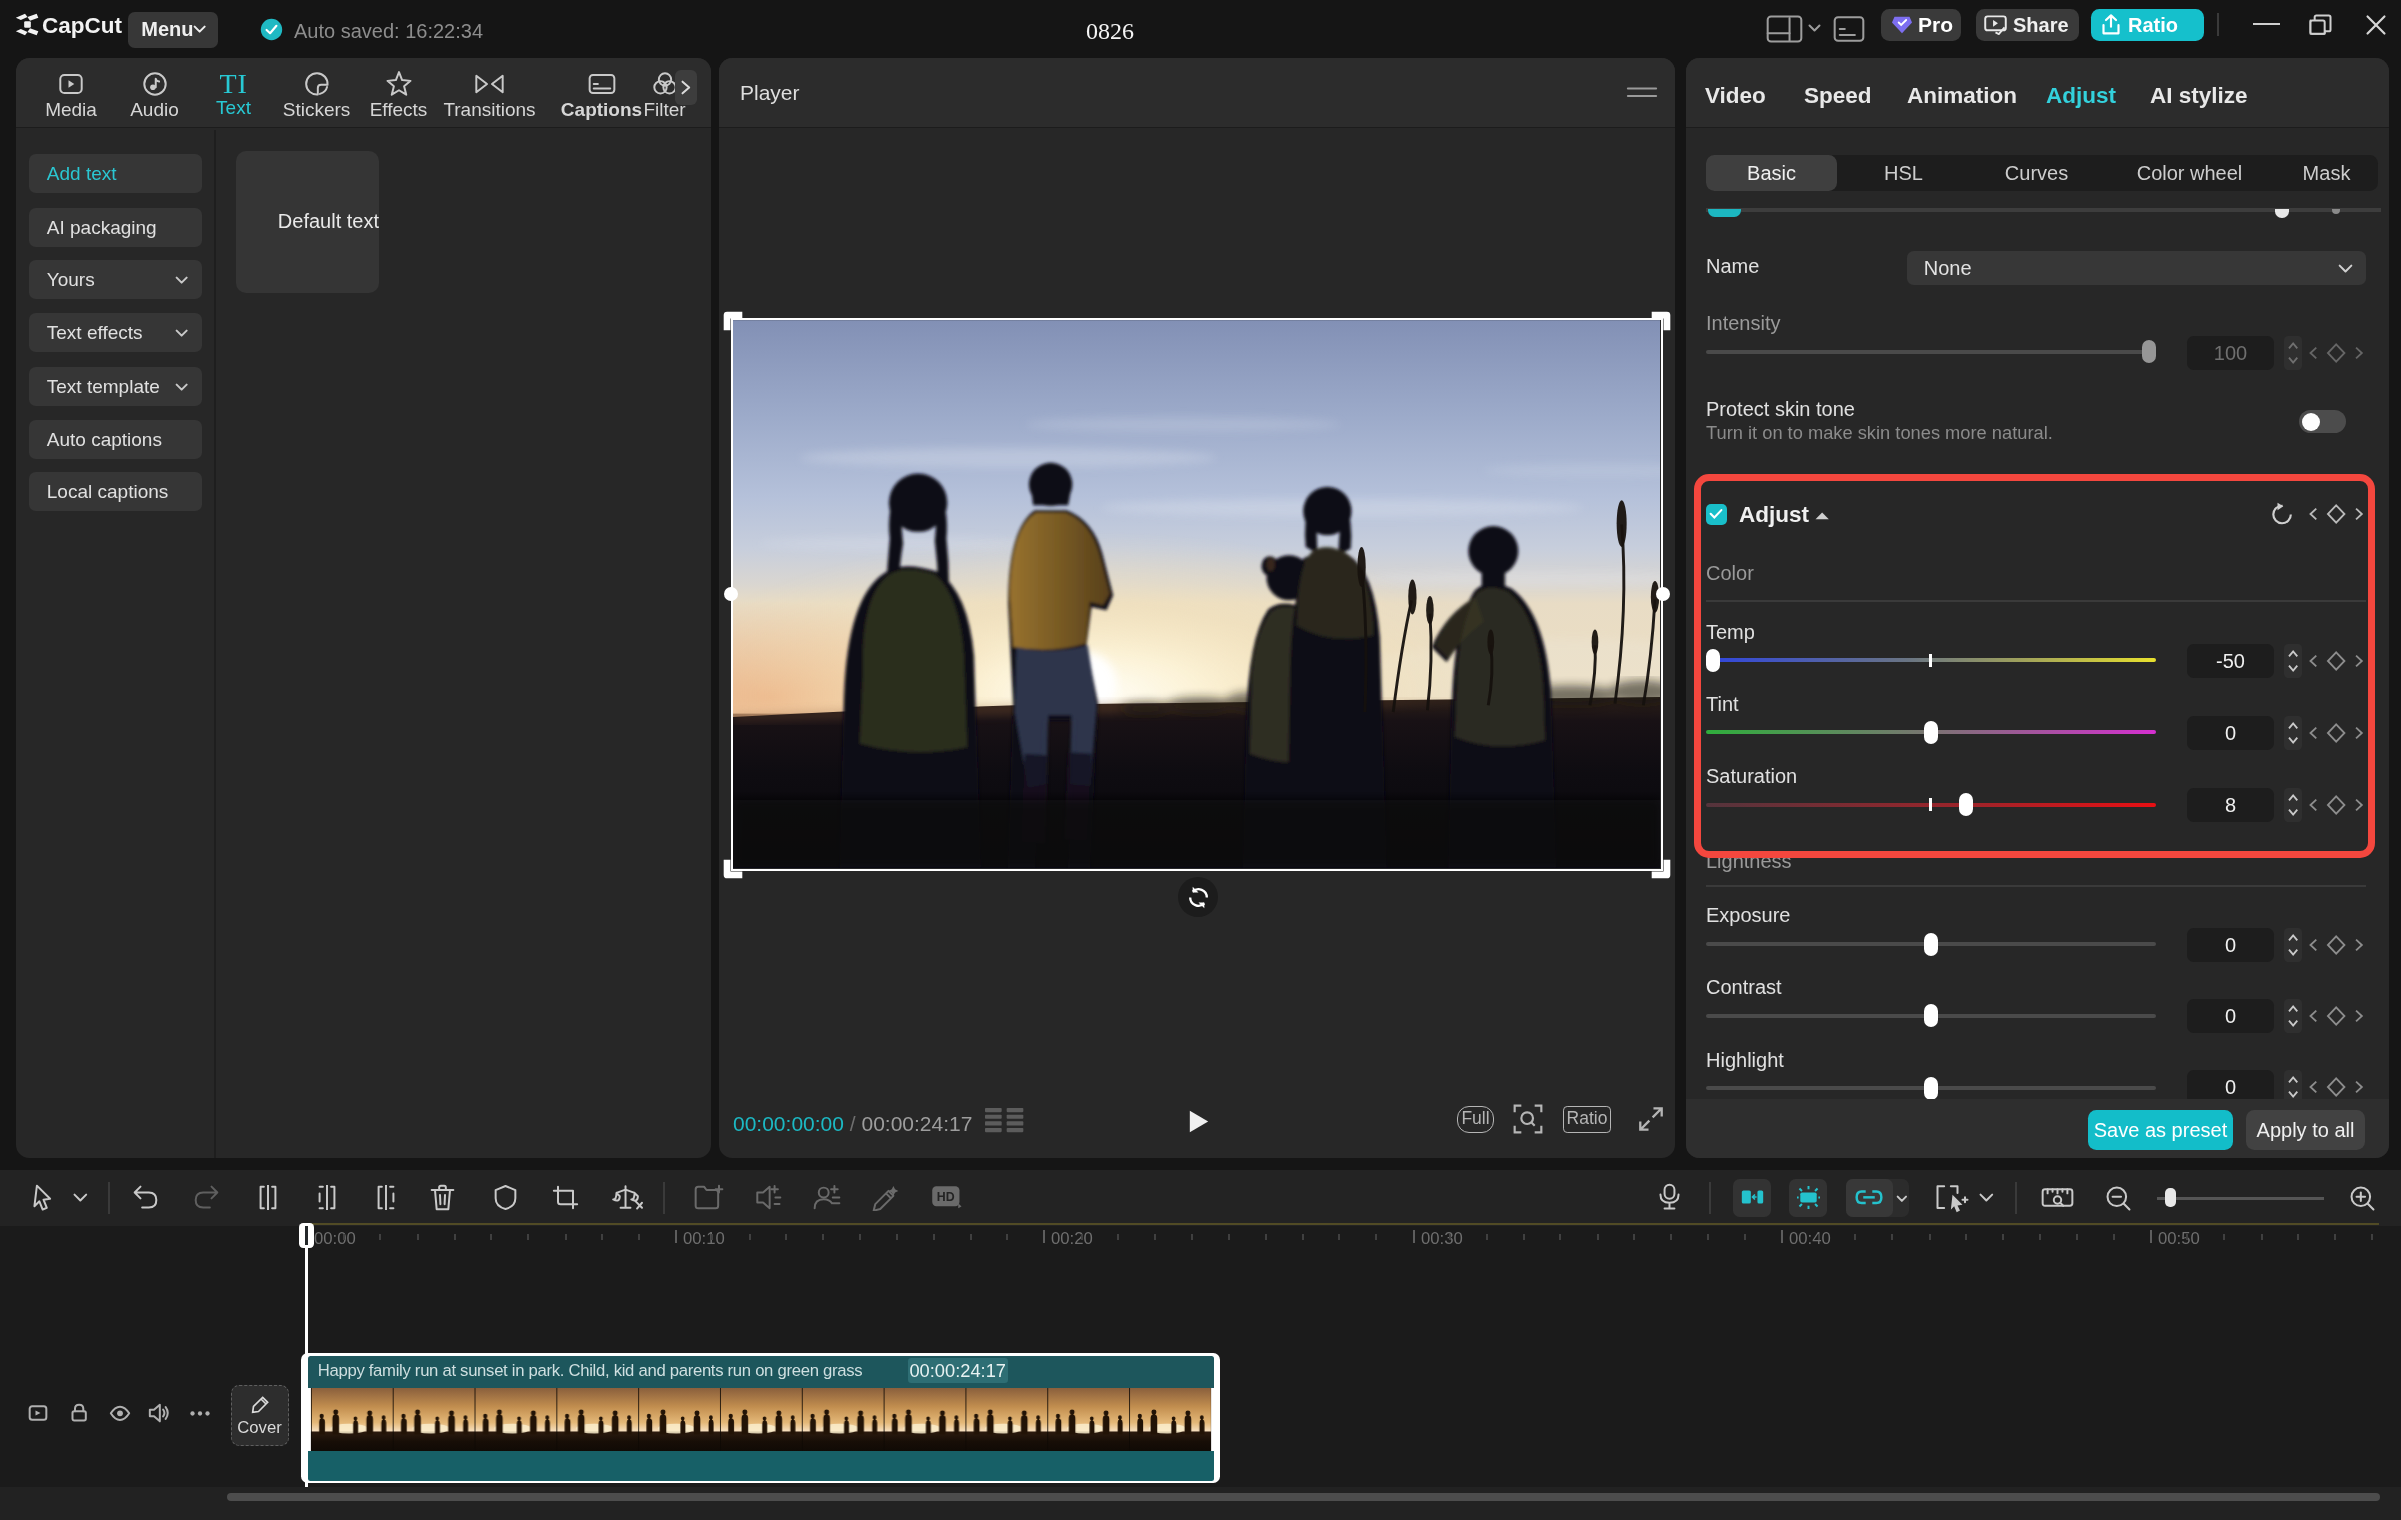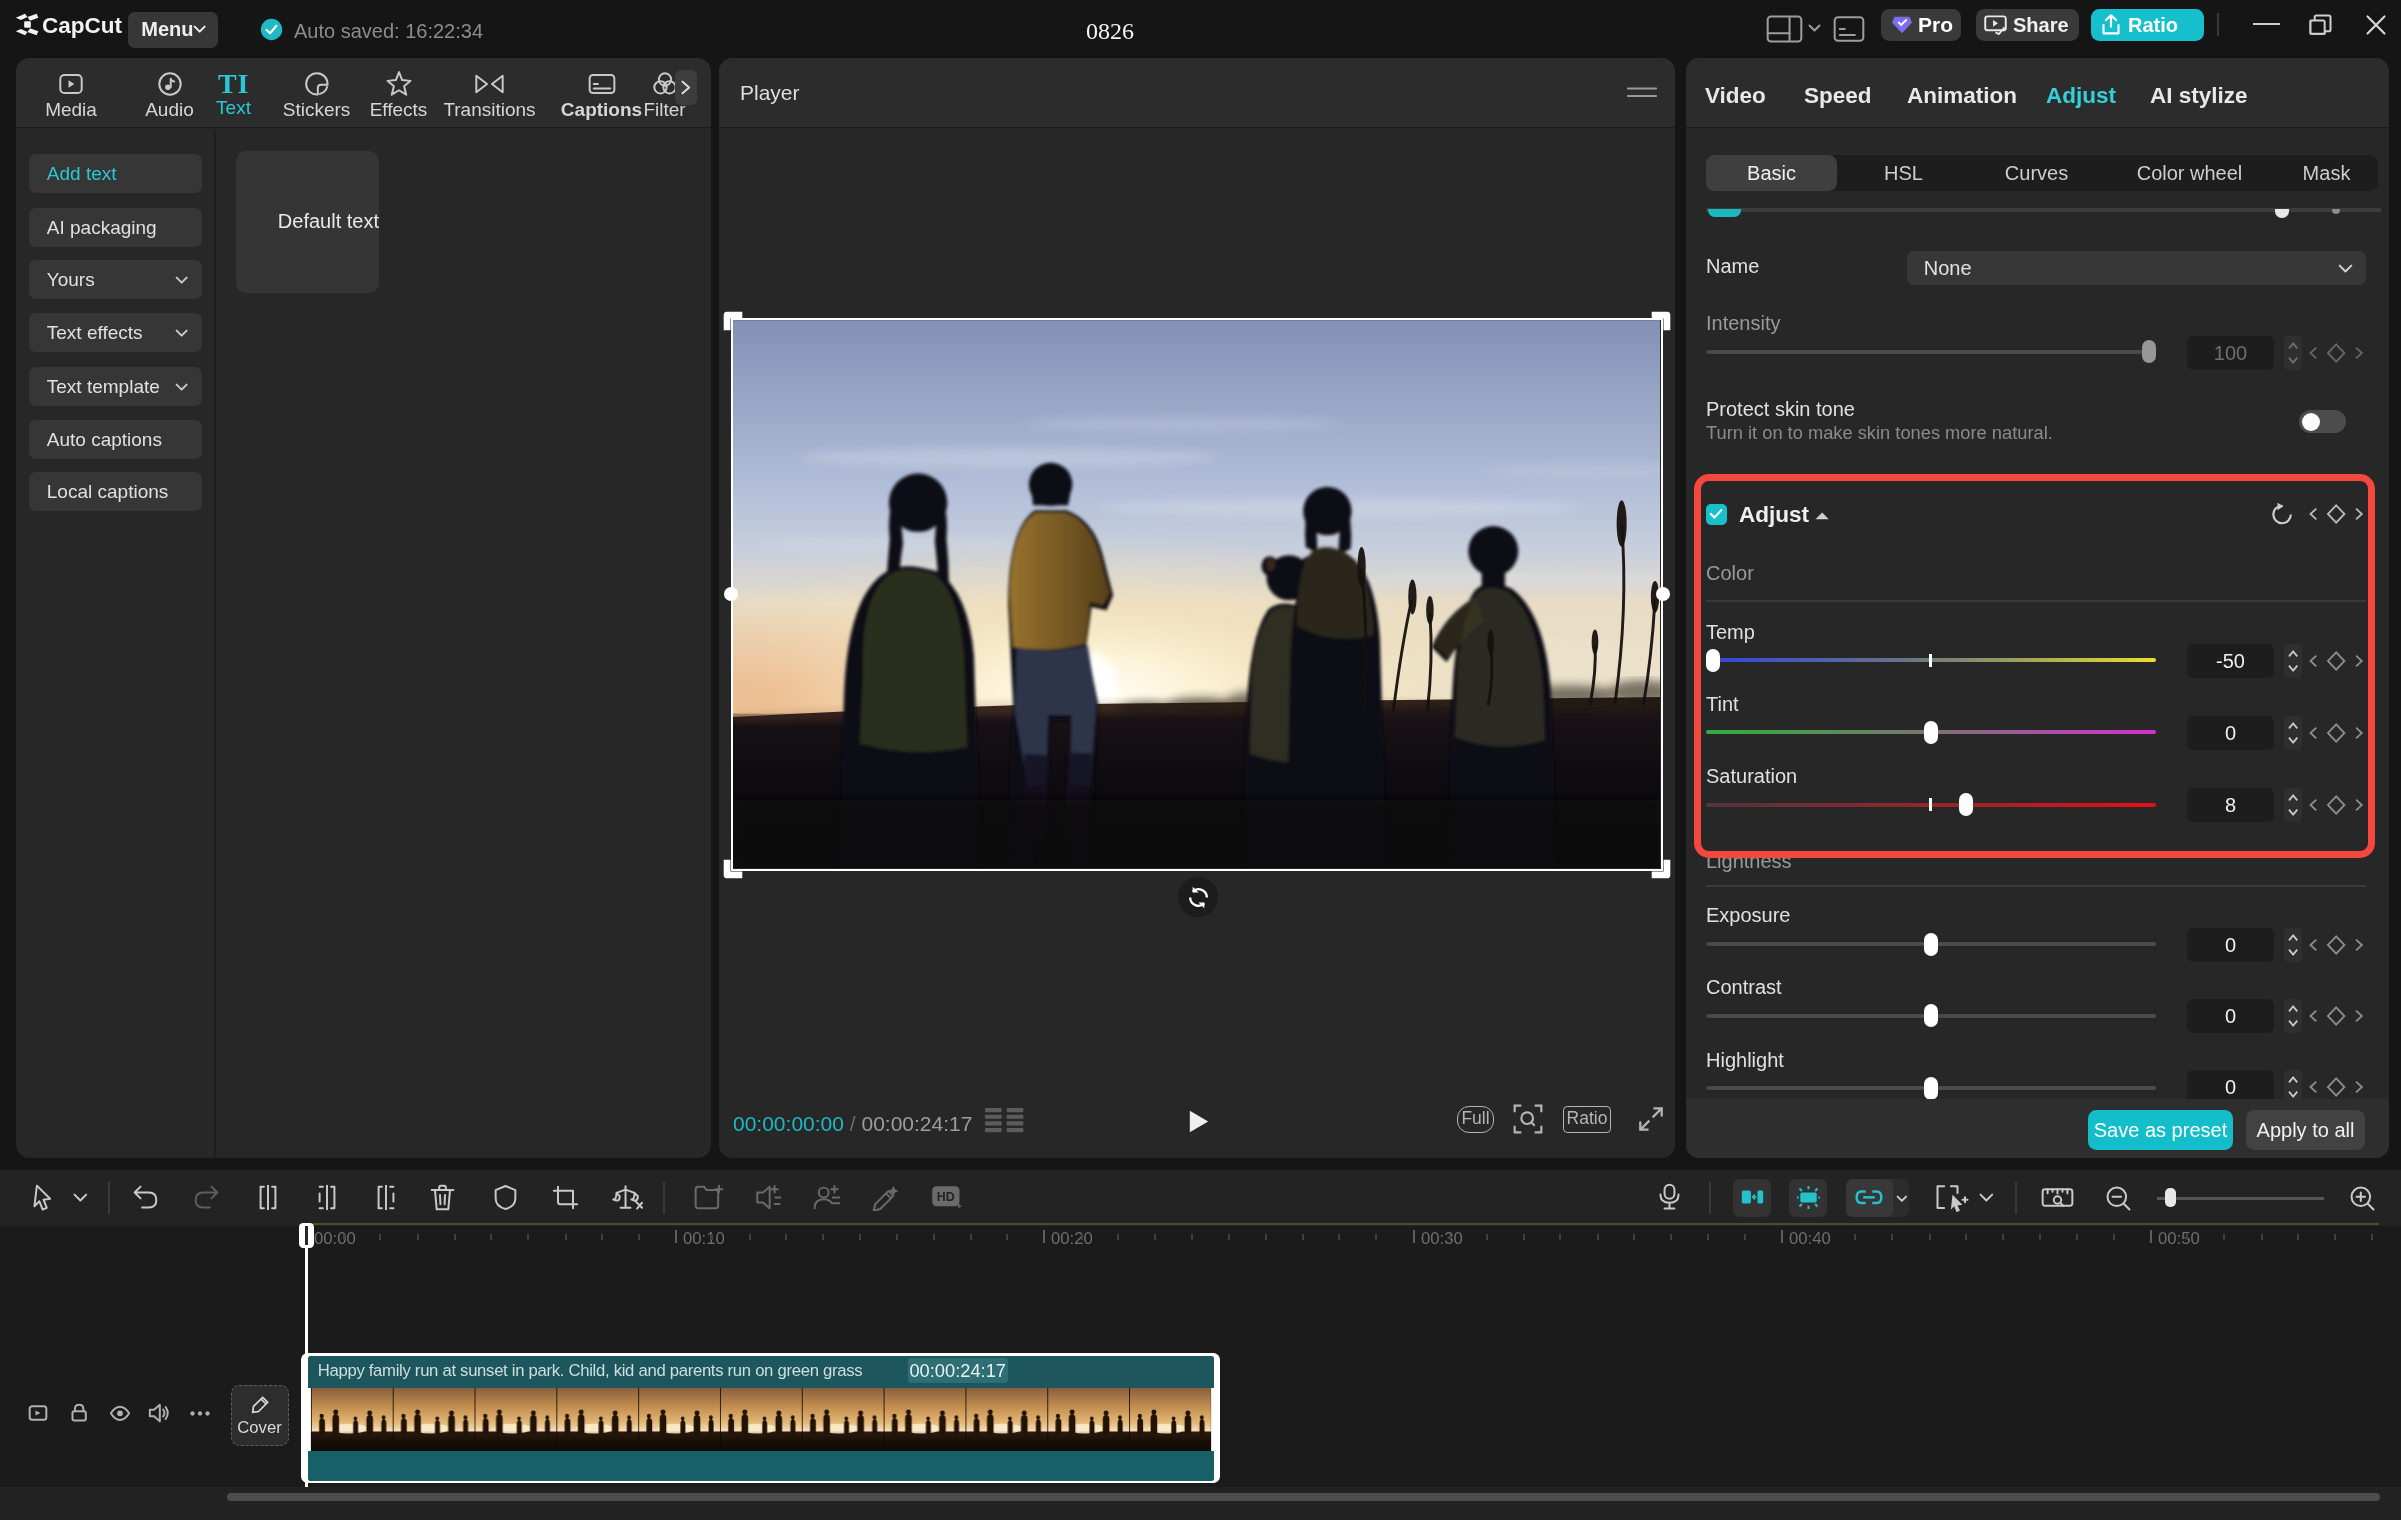--- a/index.html
+++ b/index.html
@@ -108,30 +108,30 @@
   <div class="panel" id="leftpanel" style="left:16px;top:58px;width:695px;height:1100px;overflow:hidden;">
     <div class="hdr"></div>
 
     <div class="navitem" style="left:17.5px;">
         <svg width="28" height="28" viewBox="0 0 34 34">
           <rect x="4" y="6" width="26" height="22" rx="5" class="ic"></rect>
           <path d="M14 12.5 L21 17 L14 21.5 Z" fill="#c9c9c9"></path>
         </svg>
         <span>Media</span>
       </div>
-    <div class="navitem" style="left:116px;">
+    <div class="navitem" style="left:101px;">
         <svg width="28" height="28" viewBox="0 0 34 34">
           <circle cx="17" cy="17" r="13" class="ic"></circle>
           <circle cx="14.5" cy="21" r="3.4" fill="#c9c9c9"></circle>
           <path d="M17.9 21 L17.9 10.5 Q18.5 13.5 22 14" class="ic" stroke-width="2.2"></path>
         </svg>
         <span>Audio</span>
       </div>
     <div class="navitem" style="left:180px;">
-        <div style="height:28px;font-size:28px;line-height:27.5px;font-weight:bold;color:#28c9d4;font-family:'Liberation Serif',serif;letter-spacing:0.8px;">TI</div>
+        <div style="height:28px;font-size:28px;line-height:27.5px;font-weight:normal;color:#28c9d4;font-family:'Liberation Serif',serif;letter-spacing:0.8px;">TI</div>
         <span style="color:#28c9d4;">Text</span>
       </div>
     <div class="navitem" style="left:263px;">
         <svg width="28" height="28" viewBox="0 0 34 34">
           <path d="M29.8 18 A13 13 0 1 0 18 29.8 L18 22 Q18 18 22 18 Z" class="ic" stroke-width="2.3"></path>
           <path d="M20.5 29 Q28 26.5 29.2 20.5" class="ic" stroke-width="2.3"></path>
         </svg>
         <span>Stickers</span>
       </div>
     <div class="navitem" style="left:345px;">

